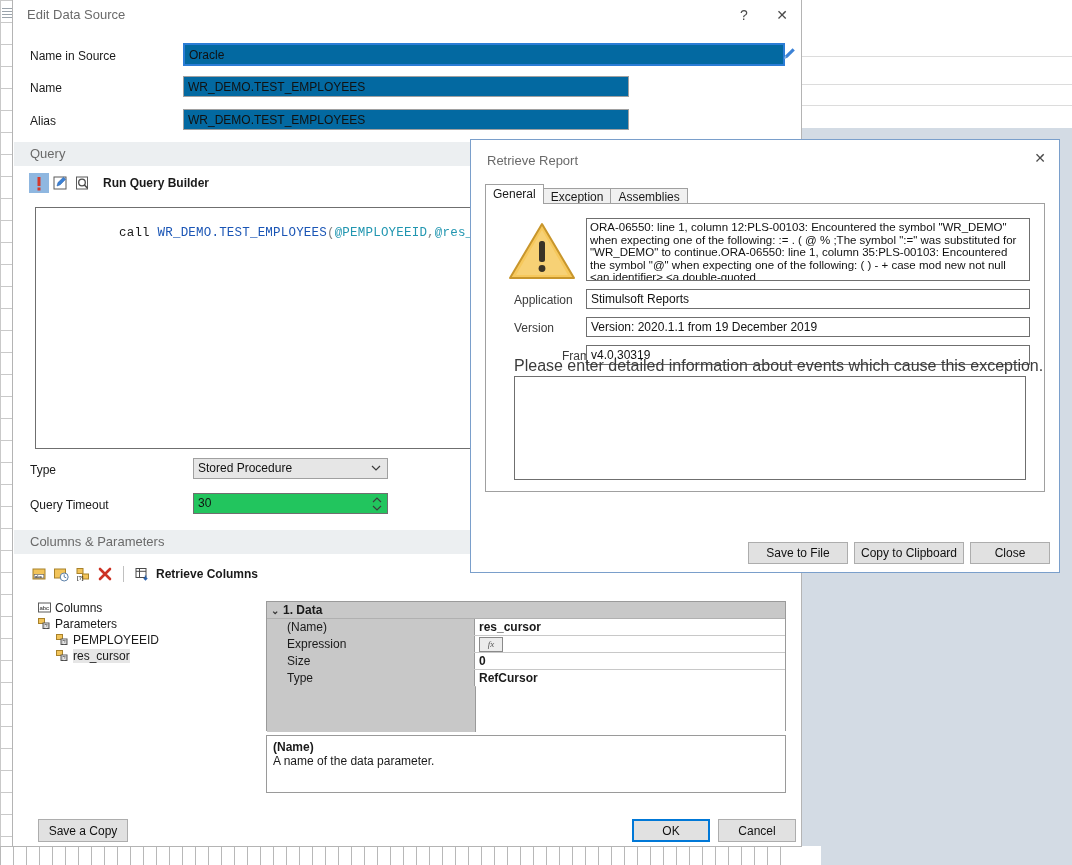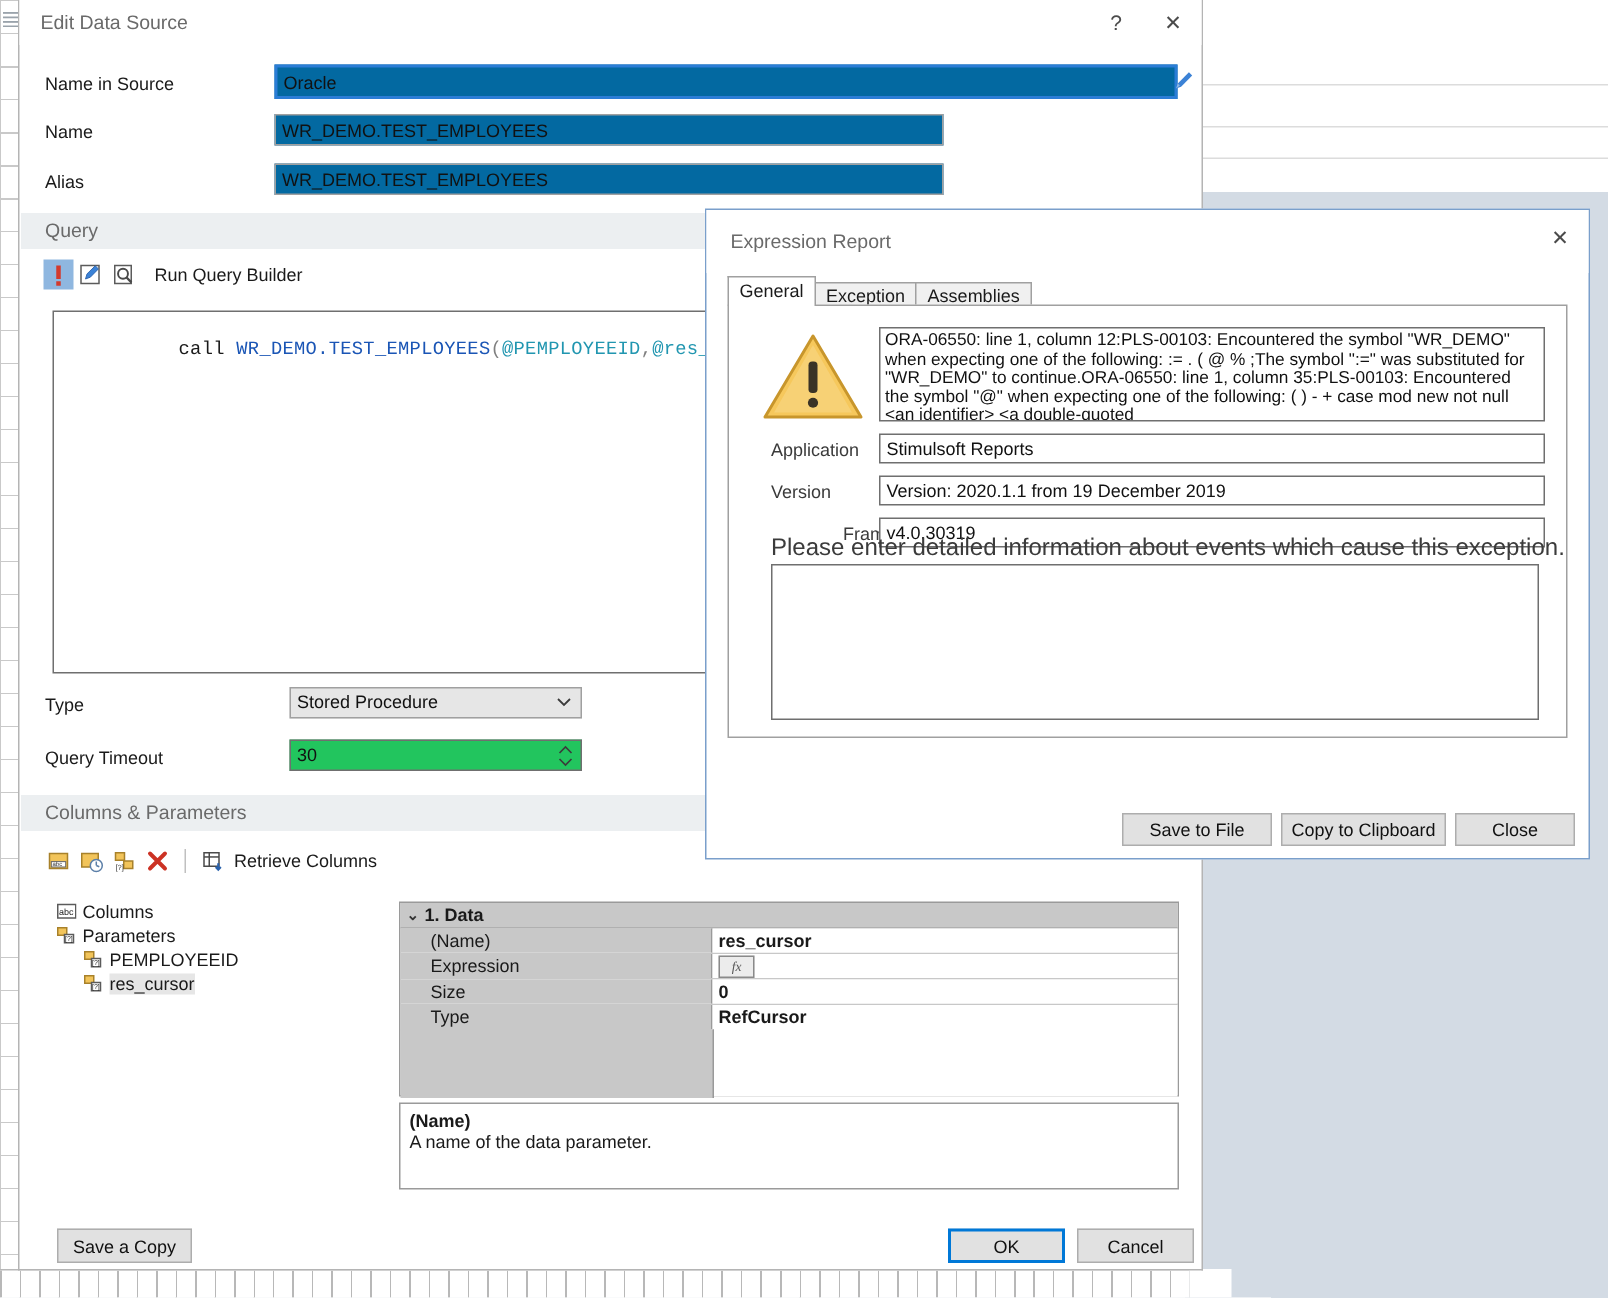--- a/index.html
+++ b/index.html
@@ -90,21 +90,21 @@
   }
   .txtbox.focused { border: 2px solid #2b7dd6; }
   .pencil-ico { position: absolute; width: 14px; height: 14px; }
 
   .section-head {
     position: absolute; left: 1px; height: 24px; line-height: 24px;
     background: #eceff1; color: #6a6a6a; font-size: 13px; padding-left: 16px;
     box-sizing: border-box;
   }
 
-  .toolbar-row { position: absolute; height: 24px; display: flex; align-items: center; gap: 2px; }
+  .toolbar-row { position: absolute; height: 24px; display: flex; align-items: center; gap: 2px; font-weight: bold; }
   .tb-ico { width: 20px; height: 20px; display:flex; align-items:center; justify-content:center; }
   .tb-ico.sel { background: #8fb7e0; }
   .tb-sep { width:1px; height:16px; background:#c0c0c0; margin: 0 6px; }
   .tb-text { font-size: 12px; color:#1a1a1a; margin-left:2px; }
 
   .code-area {
     position: absolute; box-sizing: border-box;
     border: 1px solid #6f6f6f; background: #ffffff; overflow:hidden;
   }
   .code-line {
@@ -432,21 +432,21 @@
       <div class="btn" style="left:25px; top:819px; width:90px; height:23px;">Save a Copy</div>
       <div class="btn default" style="left:619px; top:819px; width:78px; height:23px;">OK</div>
       <div class="btn" style="left:705px; top:819px; width:78px; height:23px;">Cancel</div>
 
     </div>
   </div>
 
   <div class="dialog" id="exc">
 
     <div class="dlg-title" style="padding-left:16px; padding-top:6px; height:36px; line-height:30px;">
-      <span>Expression Report</span>
+      <span>Retrieve Report</span>
       <div class="dlg-sysbtns" style="top:3px;">
         <div class="dlg-sysbtn">✕</div>
       </div>
     </div>
 
     <div class="tabstrip">
       <div class="tab active">General</div>
       <div class="tab">Exception</div>
       <div class="tab">Assemblies</div>
     </div>

